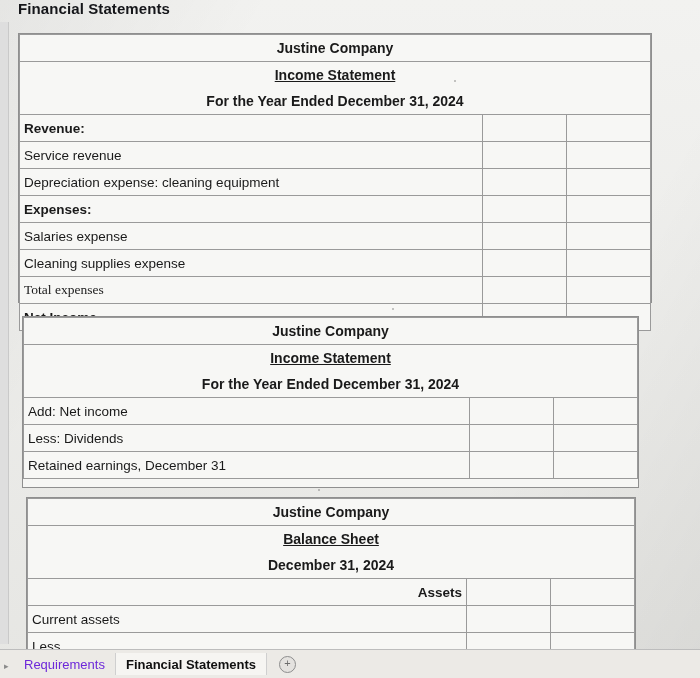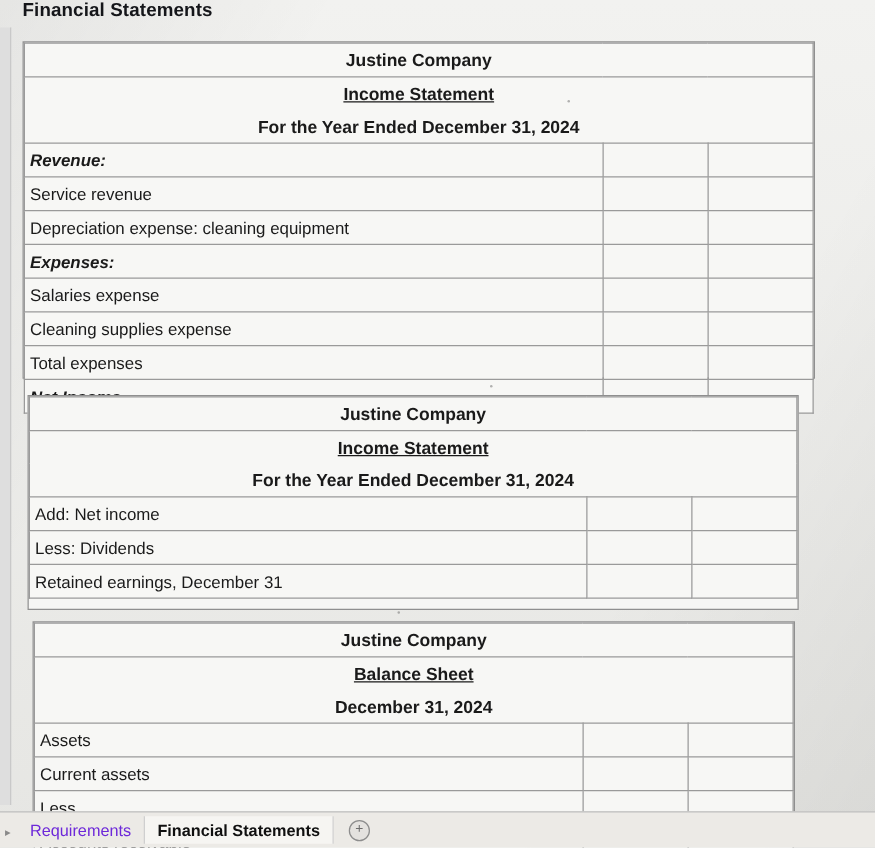--- a/index.html
+++ b/index.html
@@ -75,24 +75,24 @@
     text-align: center;
     font-weight: bold;
     font-size: 14px;
     background: #f7f7f5;
     height: 24px;
   }
   td.title-cell.mid { border-top: none; border-bottom: none; text-decoration: underline; }
   td.title-cell.last { border-top: none; border-bottom: 1px solid #9a9a9a; }
 
   td.lbl { }
-  td.bold { font-weight: bold; font-style: italic; }
-  td.center { text-align: left; font-weight: normal; }
+  td.bold { font-weight: bold; }
+  td.center { text-align: right; font-weight: bold; }
   .ind1 { padding-left: 12px; }
-  .ind2 { padding-left: 24px; }
+  .ind2 { padding-left: 24px; font-family: Liberation Serif, serif; }
 
   .num-col { width: 84px; }
   .num-col2 { width: 84px; }
 
   
   .tabbar {
     position: absolute;
     left: 0;
     right: 0;
     bottom: 0;

